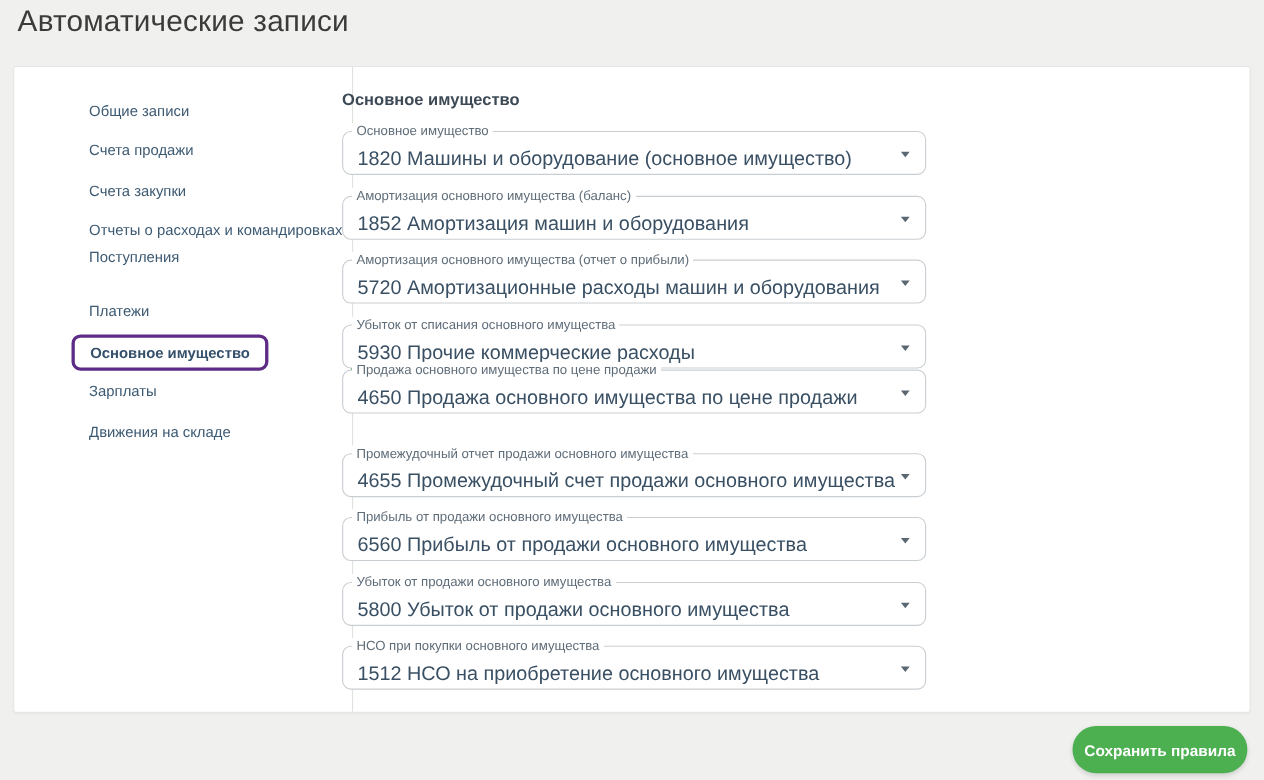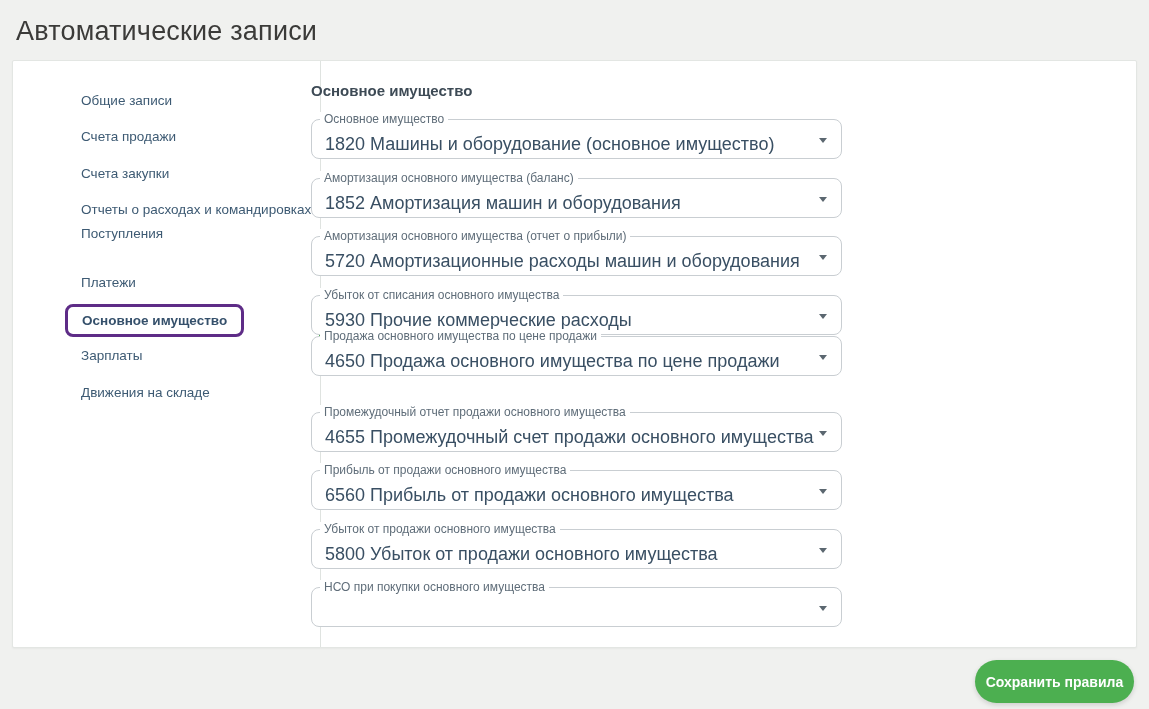--- a/index.html
+++ b/index.html
@@ -10,21 +10,21 @@
   .screen {
     position: relative;
     width: 1149px;
     height: 709px;
     background: #f0f1ef;
     overflow: hidden;
   }
   .page-title {
     position: absolute;
     left: 16px;
-    top: 16px;
+    top: 4px;
     font-size: 27px;
     color: #3b3b39;
     font-weight: 400;
     letter-spacing: .2px;
   }
   .panel {
     position: absolute;
     left: 12px;
     top: 60px;
     width: 1125px;
@@ -207,20 +207,21 @@
     </div>
 
     <div class="field" style="top:468px">
       <span class="field-label">Убыток от продажи основного имущества</span>
       <span class="field-value">5800 Убыток от продажи основного имущества</span>
       <span class="chevron"></span>
     </div>
 
     <div class="field" style="top:526px">
       <span class="field-label">НСО при покупки основного имущества</span>
+      <span class="field-value">1512 НСО на приобретение основного имущества</span>
       <span class="chevron"></span>
     </div>
 
   </div>
 
   <button class="save-button">Сохранить правила</button>
 
 </div>
 
 </body></html>

